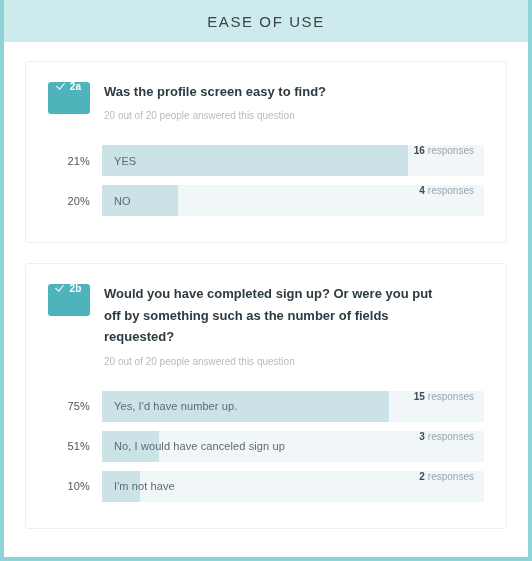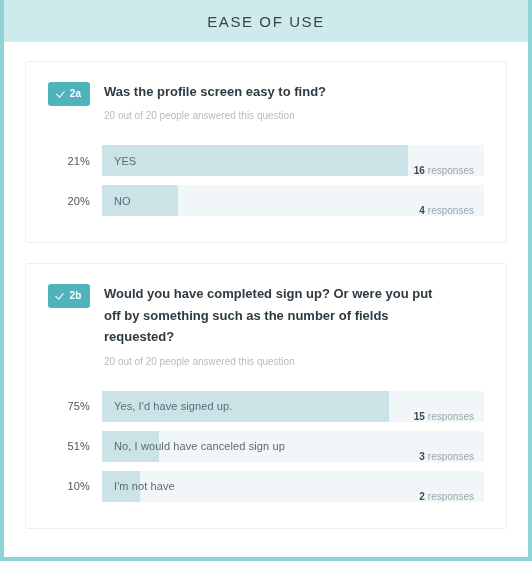--- a/index.html
+++ b/index.html
@@ -62,25 +62,24 @@
 
   .q-head {
     display: flex;
     align-items: flex-start;
   }
 
   .badge {
     flex: 0 0 auto;
     background: #4fb3bc;
     border-radius: 3px;
-    height: 20px;
+    height: 32px;
     min-width: 42px;
-    padding: 12px 7px;
-    display: flex;
-    align-items: center;
+    padding: 0 7px;
+    display: flex;
     justify-content: center;
     gap: 4px;
     margin-top: 1px;
   }
 
   .badge .check {
     display: block;
     width: 9px;
     height: 9px;
     position: relative;
@@ -176,21 +175,21 @@
     white-space: nowrap;
     letter-spacing: .1px;
   }
 
   .bar-count {
     position: absolute;
     right: 10px;
     top: 0;
     height: 100%;
     display: flex;
-    align-items: flex-end;
+    align-items: flex-start;
     gap: 3px;
     font-size: 10px;
     white-space: nowrap;
   }
 
   .bar-count .num {
     font-weight: 700;
     color: #3f4b54;
     font-size: 10px;
   }
@@ -256,21 +255,21 @@
           <div class="q-textwrap">
             <div class="q-title">Would you have completed sign up? Or were you put off by something such as the number of fields requested?</div>
             <div class="q-sub">20 out of 20 people answered this question</div>
           </div>
         </div>
         <div class="bars">
           <div class="bar-row">
             <div class="pct">75%</div>
             <div class="track">
               <div class="fill" style="width: 75%;"></div>
-              <div class="bar-label">Yes, I'd have signed up.</div>
+              <div class="bar-label">Yes, I'd have number up.</div>
               <div class="bar-count">
                 <span class="num">15</span>
                 <span class="word">responses</span>
               </div>
             </div>
           </div>
           <div class="bar-row">
             <div class="pct">51%</div>
             <div class="track">
               <div class="fill" style="width: 15%;"></div>

